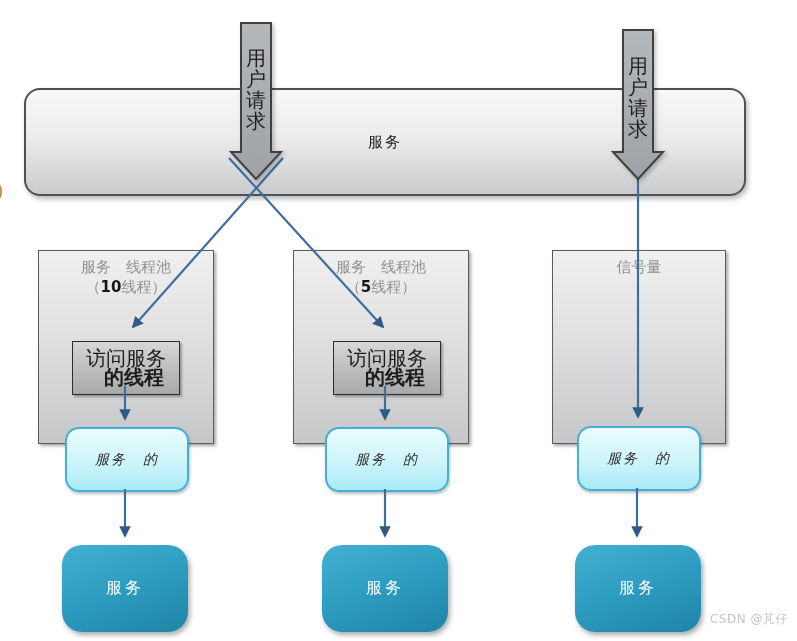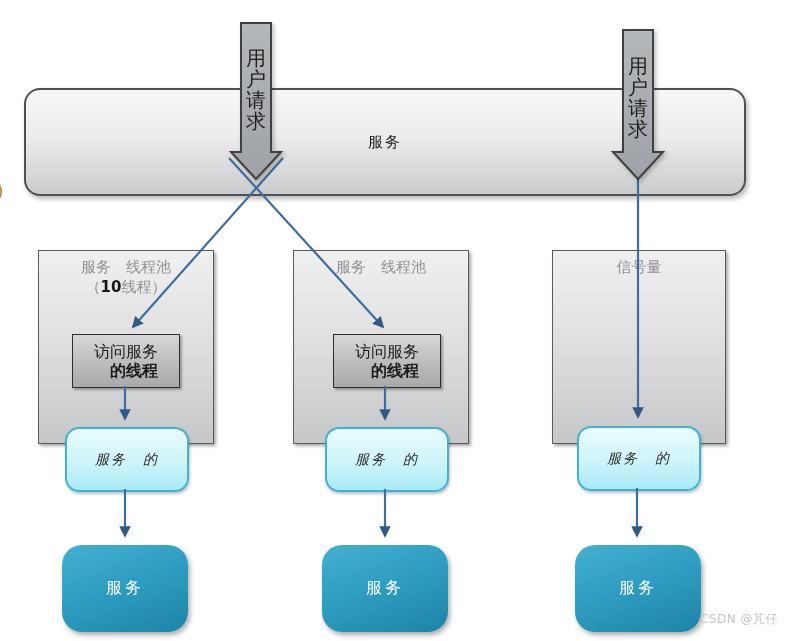--- a/index.html
+++ b/index.html
@@ -28,22 +28,23 @@
   }
   .panel-title { margin-top:6px; text-align:center; font-size:15px; color:#8f9093; line-height:20px; }
   .panel-title .num { color:#161616; font-weight:600;margin-top:43px; }
 
   .inner-box {
     position:absolute; width:106px; height:52px;
     border:1.6px solid #2d2d2d;
     background:linear-gradient(180deg,#d6d7d8 0%,#bdbec0 50%,#a8a9ab 100%);
     box-shadow:2px 2px 2px rgba(0,0,0,.3);
     display:flex; flex-direction:column; align-items:center; justify-content:center;
-    font-size:16px; color:#1b1b1b; line-height:19px;
+    font-size:20px; color:#1b1b1b; line-height:19px;
     z-index:3;
+    margin-top:7px;
   }
   .inner-line2 { padding-left:16px;font-weight:bold; }
 
   
   .blue-box {
     position:absolute; width:120px; height:61px;
     border:2px solid #44b1d4; border-radius:14px;
     background:linear-gradient(180deg,#eafcfe 0%,#cdf4fa 55%,#a9eaf7 100%);
     box-shadow:1px 2px 3px rgba(0,0,0,.25);
     display:flex; align-items:center; justify-content:center;
@@ -73,21 +74,21 @@
   }
   .arrow-text {
     position:absolute; width:20px; text-align:center;
     font-size:20px; line-height:21px; color:#1f1f1f;
     word-break:break-all; z-index:7;
   }
   .arrow-text-left  { left:246px; top:48px; }
   .arrow-text-right { left:628px; top:56px; }
 
   .watermark {
-    position:absolute; right:19px; top:611px;
+    position:absolute; right:9px; top:611px;
     font-size:12px; color:#c4c4c4; letter-spacing:.5px; z-index:8;
   }
   .stray-glyph {
     position:absolute; left:-4px; top:179px;
     font-size:20px; color:#b9762f; opacity:.85; z-index:1;
   }
 </style>
 </head>
 <body>
 
@@ -102,20 +103,21 @@
   <div class="panel" style="left:38px;">
     <div class="panel-title">
       <div>服务　线程池</div>
       <div><span>（</span><span class="num">10</span><span>线程）</span></div>
     </div>
   </div>
 
   <div class="panel" style="left:293px;">
     <div class="panel-title">
       <div>服务　线程池</div>
+      <div><span>（</span><span class="num">5</span><span>线程）</span></div>
     </div>
   </div>
 
   <div class="panel" style="left:552px;width:172px;">
     <div class="panel-title">
       <div>信号量</div>
     </div>
   </div>
 
   <div class="inner-box" style="left:72px;top:334px;">

